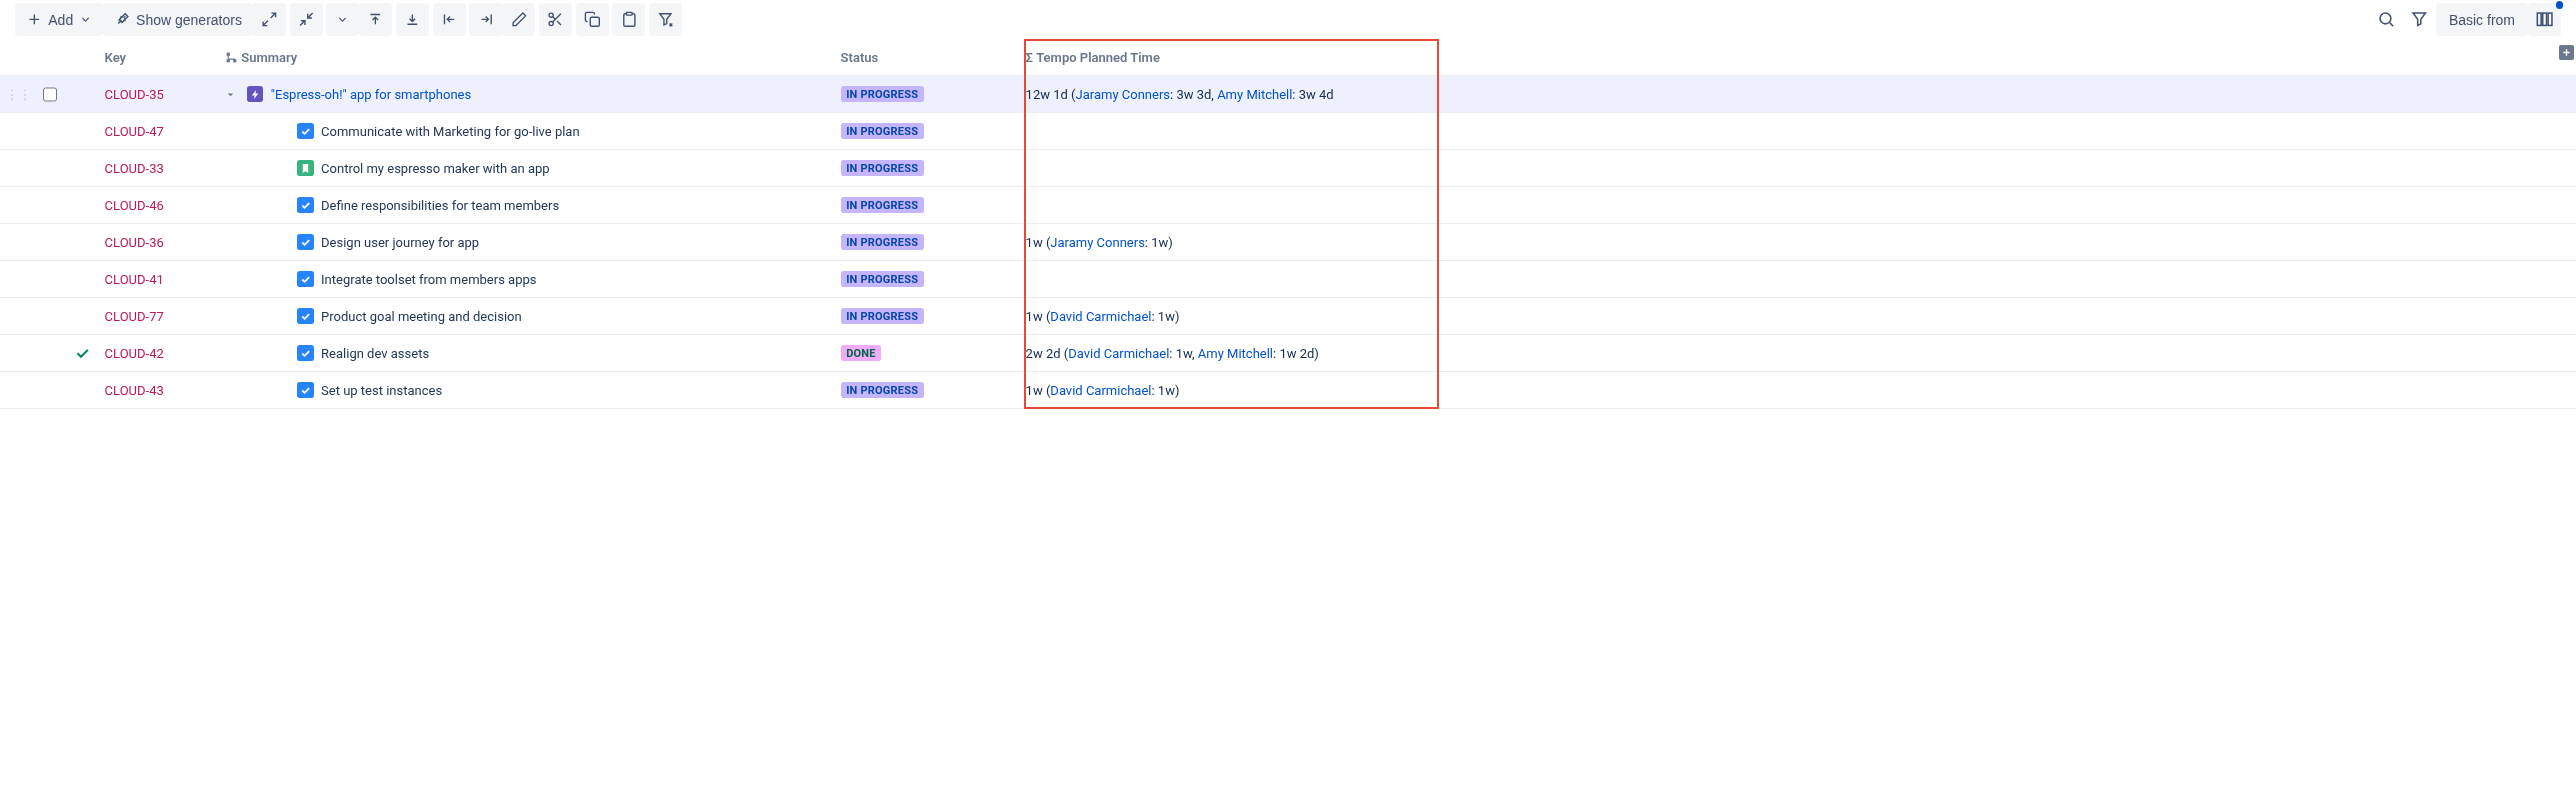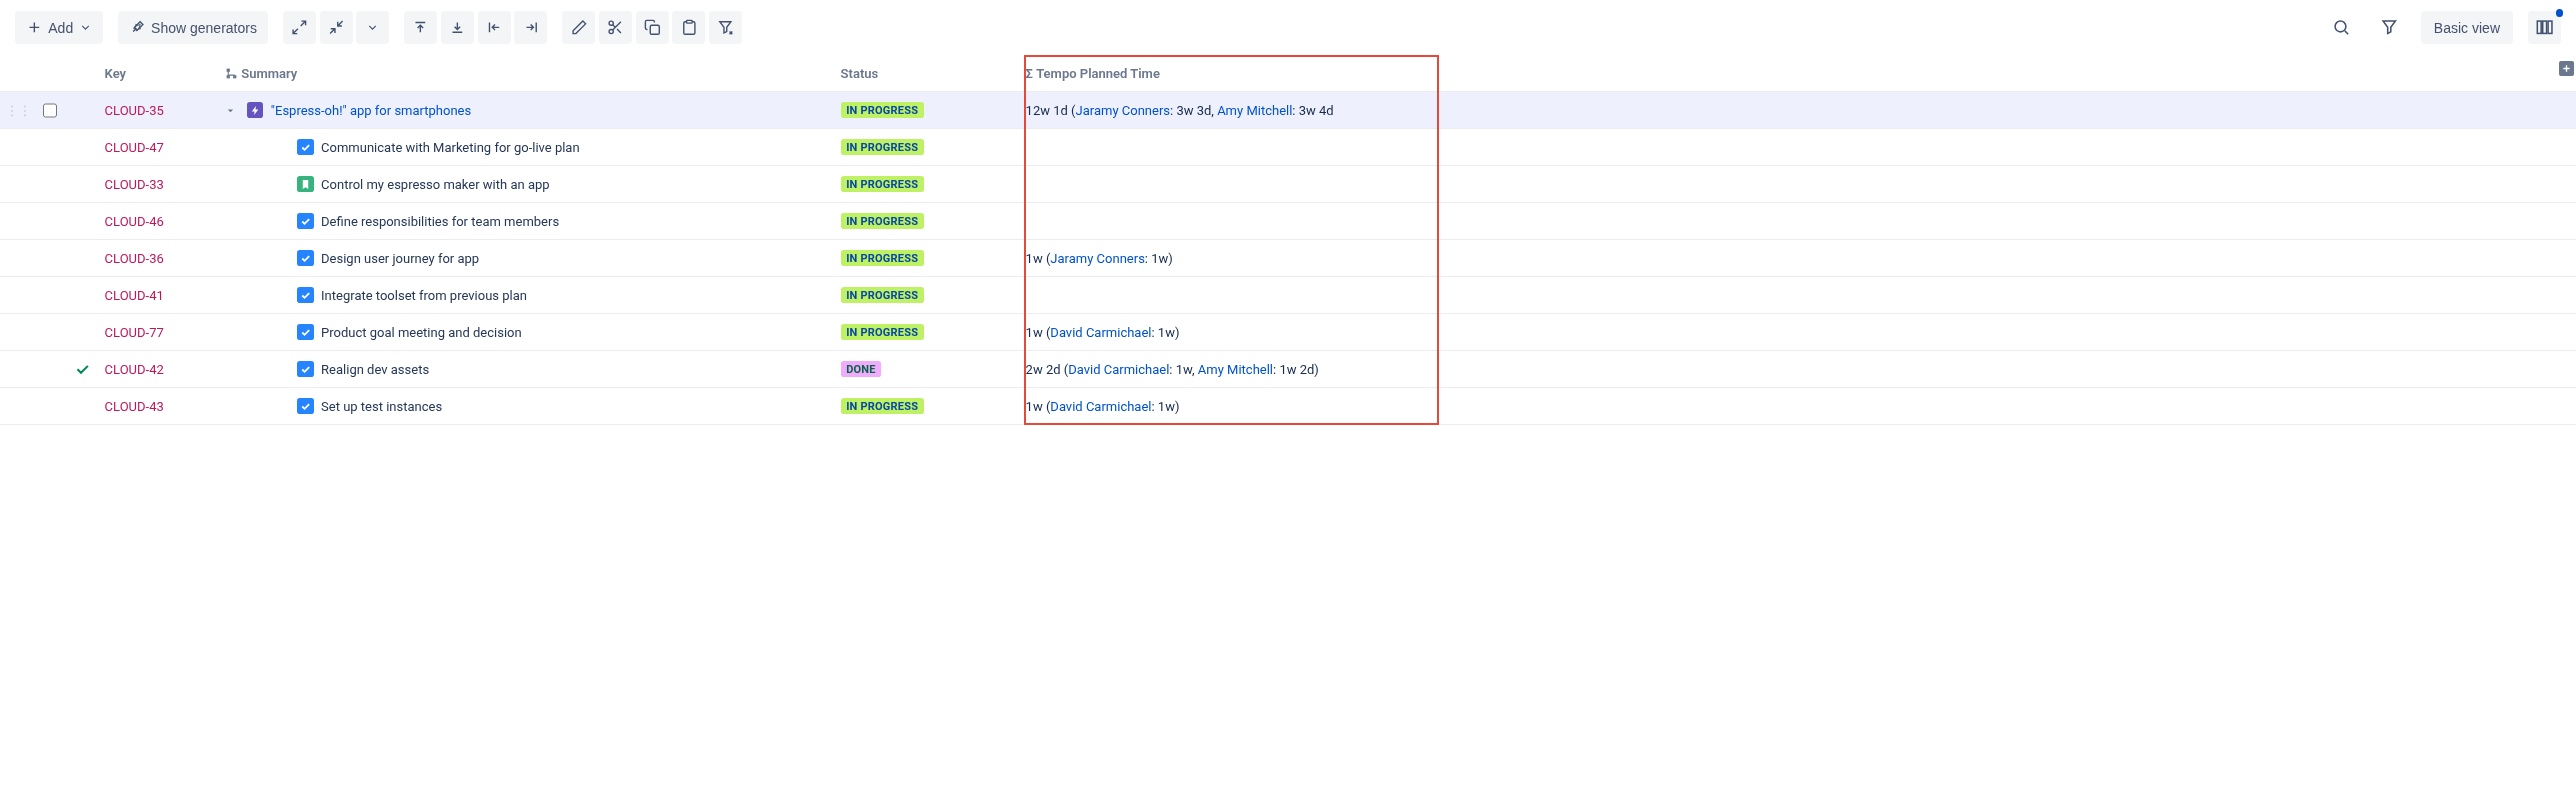--- a/index.html
+++ b/index.html
@@ -6,22 +6,22 @@
   body {
     margin: 0;
     font-family: -apple-system, BlinkMacSystemFont, "Segoe UI", Roboto, sans-serif;
     font-size: 13px;
     color: #172B4D;
     background: #fff;
   }
   .toolbar {
     display: flex;
     align-items: flex-start;
-    gap: 15px;
-    padding: 11px 15px;
+    gap: 0;
+    padding: 3px 15px;
   }
   .btn {
     display: inline-flex;
     align-items: center;
     gap: 5.6px;
     background: #F4F5F7;
     border: none;
     border-radius: 3.7px;
     padding: 7.4px 11px;
     font-size: 14px;
@@ -119,21 +119,21 @@
   .indent-parent { padding-left: 1.9px; }
 
   .status-badge {
     display:inline-block;
     padding: 1.9px 5.6px;
     border-radius: 2.8px;
     font-size: 11px;
     font-weight: 700;
     letter-spacing: 0.2px;
   }
-  .status-badge.inprogress { background:#bef264; color:#0747A6; }
+  .status-badge.inprogress { background:#c4b5fd; color:#0747A6; }
   .status-badge.done { background:#f0abfc; color:#006644; }
 
   .tempo-cell { color:#172B4D; white-space:nowrap; overflow:hidden; text-overflow: clip; }
   .tempo-cell .user { color:#0052CC; cursor:pointer; }
 
   .highlight-box {
     position:absolute;
     border: 2.8px solid #E5493A;
     pointer-events:none;
     top: 0;
@@ -258,21 +258,21 @@
         <circle cx="11" cy="11" r="7"></circle>
         <path d="M21 21l-4.35-4.35"></path>
       </svg>
   </button>
   <button class="icon-btn-bare">
     <svg viewBox="0 0 24 24" fill="none" stroke="currentColor" stroke-width="2">
         <path d="M4 4h16l-6 8v6l-4 2v-8L4 4z"></path>
       </svg>
   </button>
   <button class="basic-view-btn">
-    <span>Basic view</span>
+    <span>Basic from</span>
   </button>
   <button class="icon-btn-bare columns-btn" style="background:#F4F5F7">
     <svg viewBox="0 0 24 24" fill="none" stroke="currentColor" stroke-width="2">
         <rect x="3" y="4" width="5" height="16"></rect>
         <rect x="10" y="4" width="5" height="16"></rect>
         <rect x="17" y="4" width="5" height="16"></rect>
       </svg>
   </button>
 </div>
 
@@ -400,21 +400,21 @@
     <div class="cell chk"></div>
     <div class="cell done-mark"></div>
     <div class="cell"><span class="key-link">CLOUD-41</span></div>
     <div class="cell summary-cell indent-child">
 
       <span class="type-icon task">
             <svg viewBox="0 0 24 24" fill="none" stroke="currentColor" stroke-width="4">
               <path d="M5 12l5 5L20 7"></path>
             </svg>
           </span>
-      <span class="summary-text ">Integrate toolset from previous plan</span>
+      <span class="summary-text ">Integrate toolset from members apps</span>
     </div>
     <div class="cell"><span class="status-badge inprogress">IN PROGRESS</span></div>
   </div>
       <div class="row">
     <div class="cell drag-handle"></div>
     <div class="cell chk"></div>
     <div class="cell done-mark"></div>
     <div class="cell"><span class="key-link">CLOUD-77</span></div>
     <div class="cell summary-cell indent-child">
 

